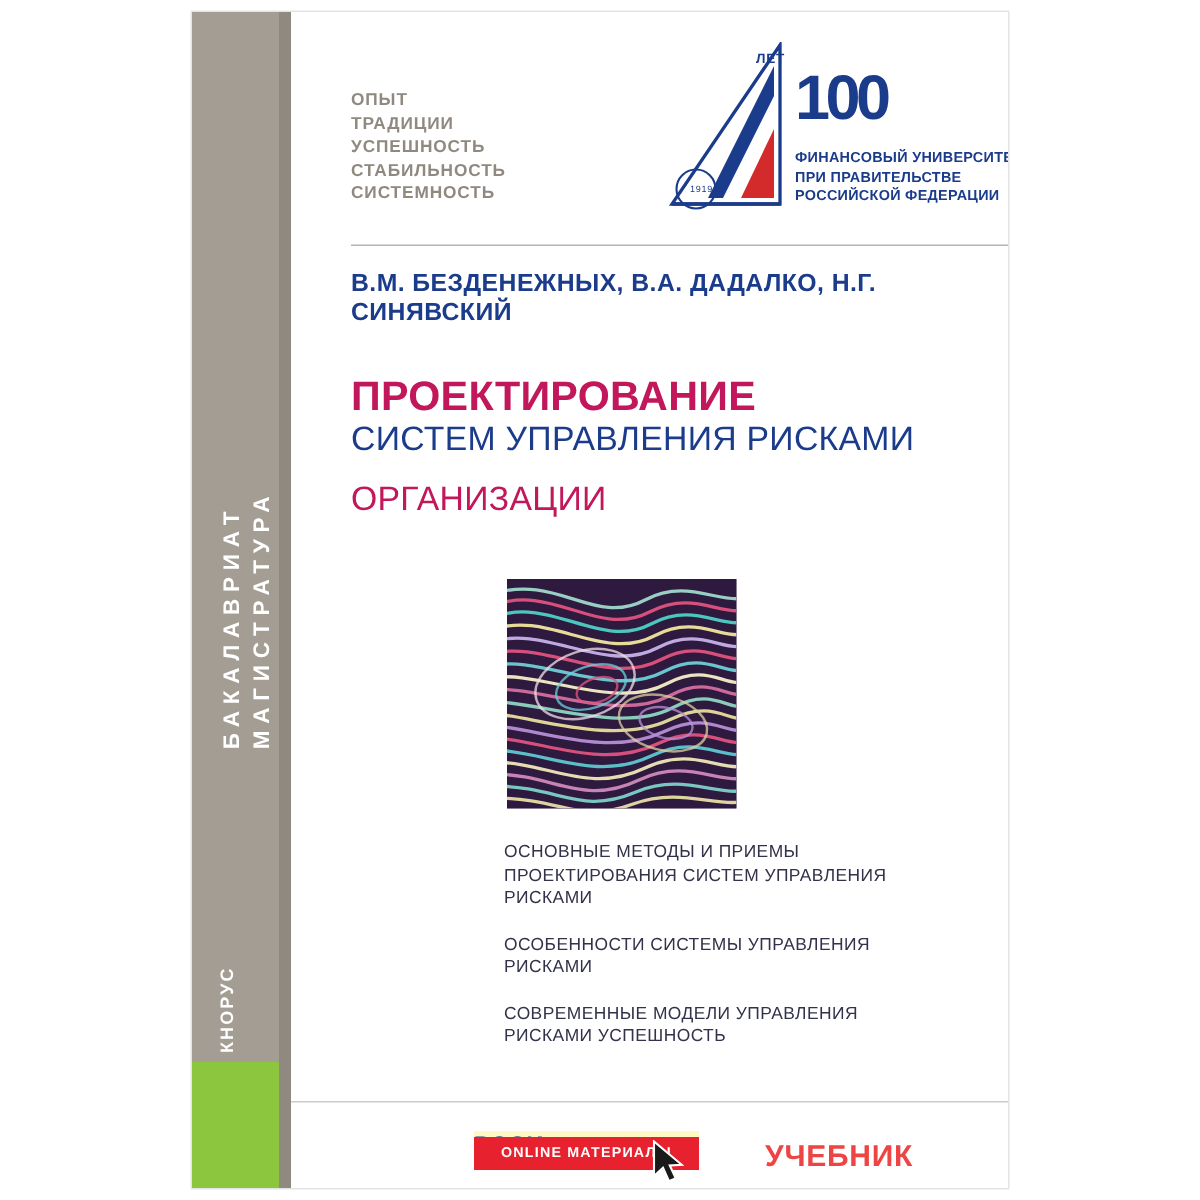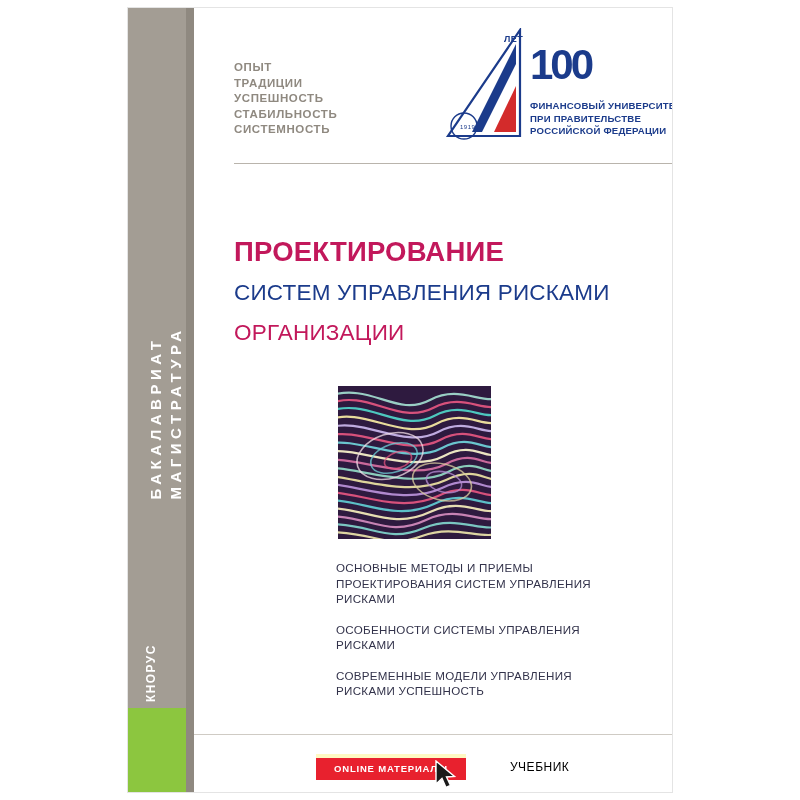--- a/index.html
+++ b/index.html
@@ -171,21 +171,21 @@
     font-size: 16.5px;
     font-weight: bold;
     color: #1b3b8b;
     letter-spacing: 0.3px;
   }
 
   
   .title-1 {
     position: absolute;
     left: 106px;
-    top: 228px;
+    top: 240px;
     font-size: 27.5px;
     font-weight: bold;
     color: #c2185b;
     letter-spacing: 0.2px;
   }
   .title-2 {
     position: absolute;
     left: 106px;
     top: 272px;
     font-size: 22.5px;
@@ -270,23 +270,23 @@
   }
   .cursor {
     position: absolute;
     left: 118px;
     top: 22px;
   }
   .uchebnik {
     position: absolute;
     left: 382px;
     top: 752px;
-    font-size: 12px;
-    font-weight: normal;
-    color: #000000;
+    font-size: 20px;
+    font-weight: bold;
+    color: #ef4444;
     letter-spacing: 0.5px;
   }
 </style>
 </head>
 <body>
 
 <div class="page">
   <div class="cover">
 
     <div class="spine-band">
@@ -323,20 +323,21 @@
         <div class="logo-year">1919</div>
         <div class="logo-univ">
           <div>ФИНАНСОВЫЙ УНИВЕРСИТЕТ</div>
           <div>ПРИ ПРАВИТЕЛЬСТВЕ</div>
           <div>РОССИЙСКОЙ ФЕДЕРАЦИИ</div>
         </div>
       </div>
       <div class="header-rule"></div>
     </div>
 
+    <div class="authors">В.М. БЕЗДЕНЕЖНЫХ, В.А. ДАДАЛКО, Н.Г. СИНЯВСКИЙ</div>
 
     <div class="title-1">ПРОЕКТИРОВАНИЕ</div>
     <div class="title-2">СИСТЕМ УПРАВЛЕНИЯ РИСКАМИ</div>
     <div class="title-3">ОРГАНИЗАЦИИ</div>
 
     <div class="artwork">
       <svg width="153" height="153" viewBox="0 0 153 153">
         <defs>
           <clipPath id="artclip">
               <rect x="0" y="0" width="153" height="153"></rect>

